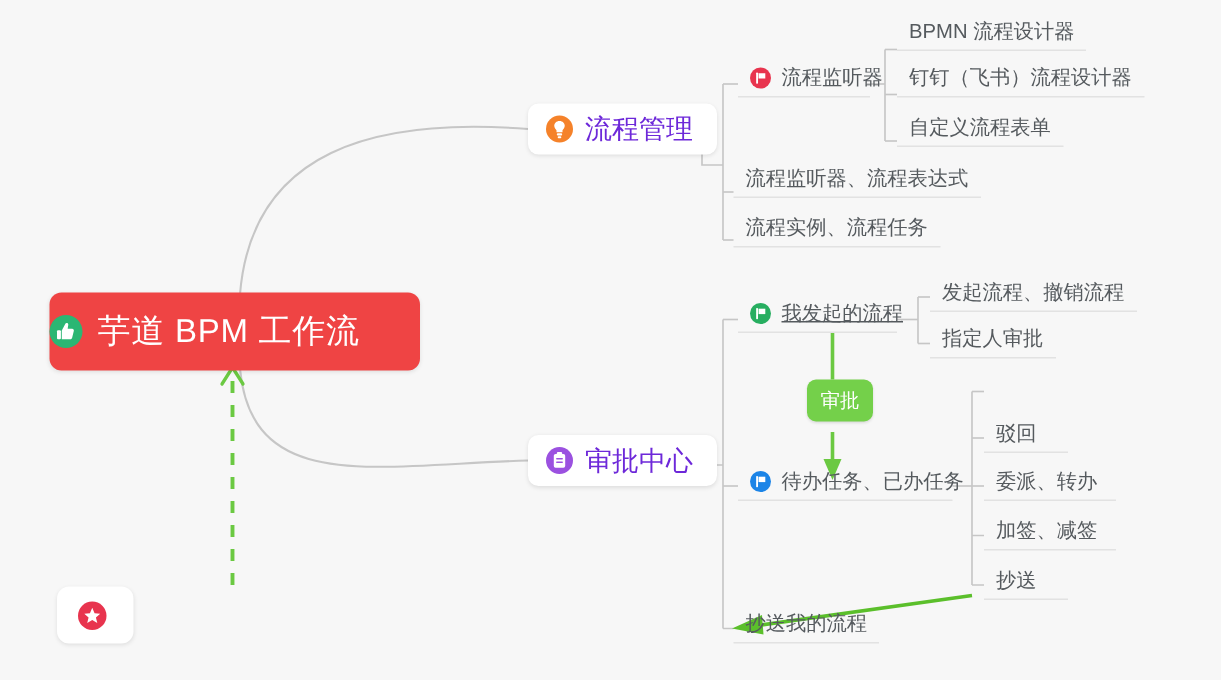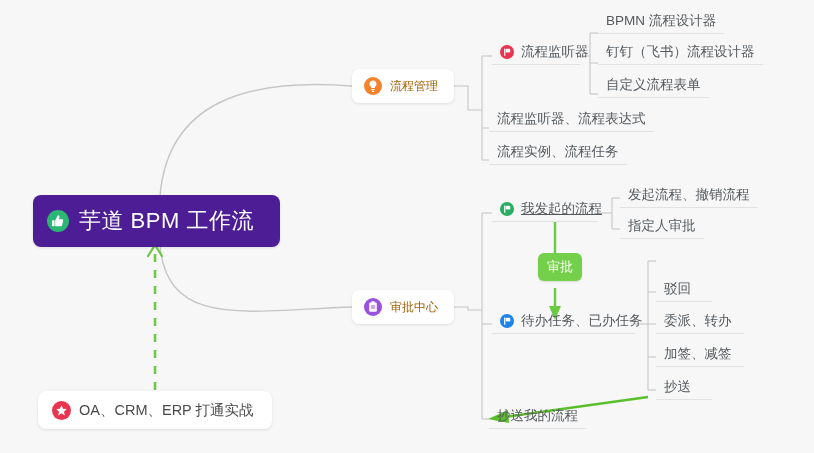--- a/index.html
+++ b/index.html
@@ -28,26 +28,25 @@
     pointer-events: none;
   }
 
   
   .root-node {
     position: absolute;
     left: 33px;
     top: 195px;
     width: 247px;
     height: 52px;
-    background: #4c1d95;
+    background: #ef4444;
     border-radius: 8px;
     box-shadow: 0 1px 3px rgba(0,0,0,0.10);
     display: flex;
     align-items: center;
-    padding-left: 14px;
     box-sizing: border-box;
   }
   .root-label {
     color: #ffffff;
     font-size: 22px;
     letter-spacing: 0.5px;
     margin-left: 10px;
     white-space: nowrap;
   }
 
@@ -58,22 +57,22 @@
     border-radius: 7px;
     box-shadow: 0 1px 3px rgba(0,0,0,0.10);
     display: flex;
     align-items: center;
     padding: 0 16px 0 12px;
     height: 34px;
     box-sizing: border-box;
     white-space: nowrap;
   }
   .branch-label {
-    font-size: 12px;
-    color: #a16207;
+    font-size: 18px;
+    color: #6d28d9;
     margin-left: 8px;
   }
   #node-flow-mgmt { left: 352px; top: 69px; }
   #node-approval-center { left: 352px; top: 290px; }
 
   
   .leaf {
     position: absolute;
     font-size: 13.5px;
     color: #555a5e;
@@ -298,16 +297,15 @@
   <div class="green-tag">
     <span>审批</span>
   </div>
 
   <div id="node-integration">
     <span class="cicon" style="width:19px;height:19px;background:#e8344e;">
       <svg width="19" height="19" viewBox="0 0 19 19">
         <path d="M9.5 4.2 L11.05 7.8 L14.8 8.1 L11.95 10.65 L12.85 14.4 L9.5 12.35 L6.15 14.4 L7.05 10.65 L4.2 8.1 L7.95 7.8 Z" fill="#ffffff"></path>
       </svg>
     </span>
-    <span class="branch-label">OA、CRM、ERP 打通实战</span>
   </div>
 
 </div>
 
 </body></html>

